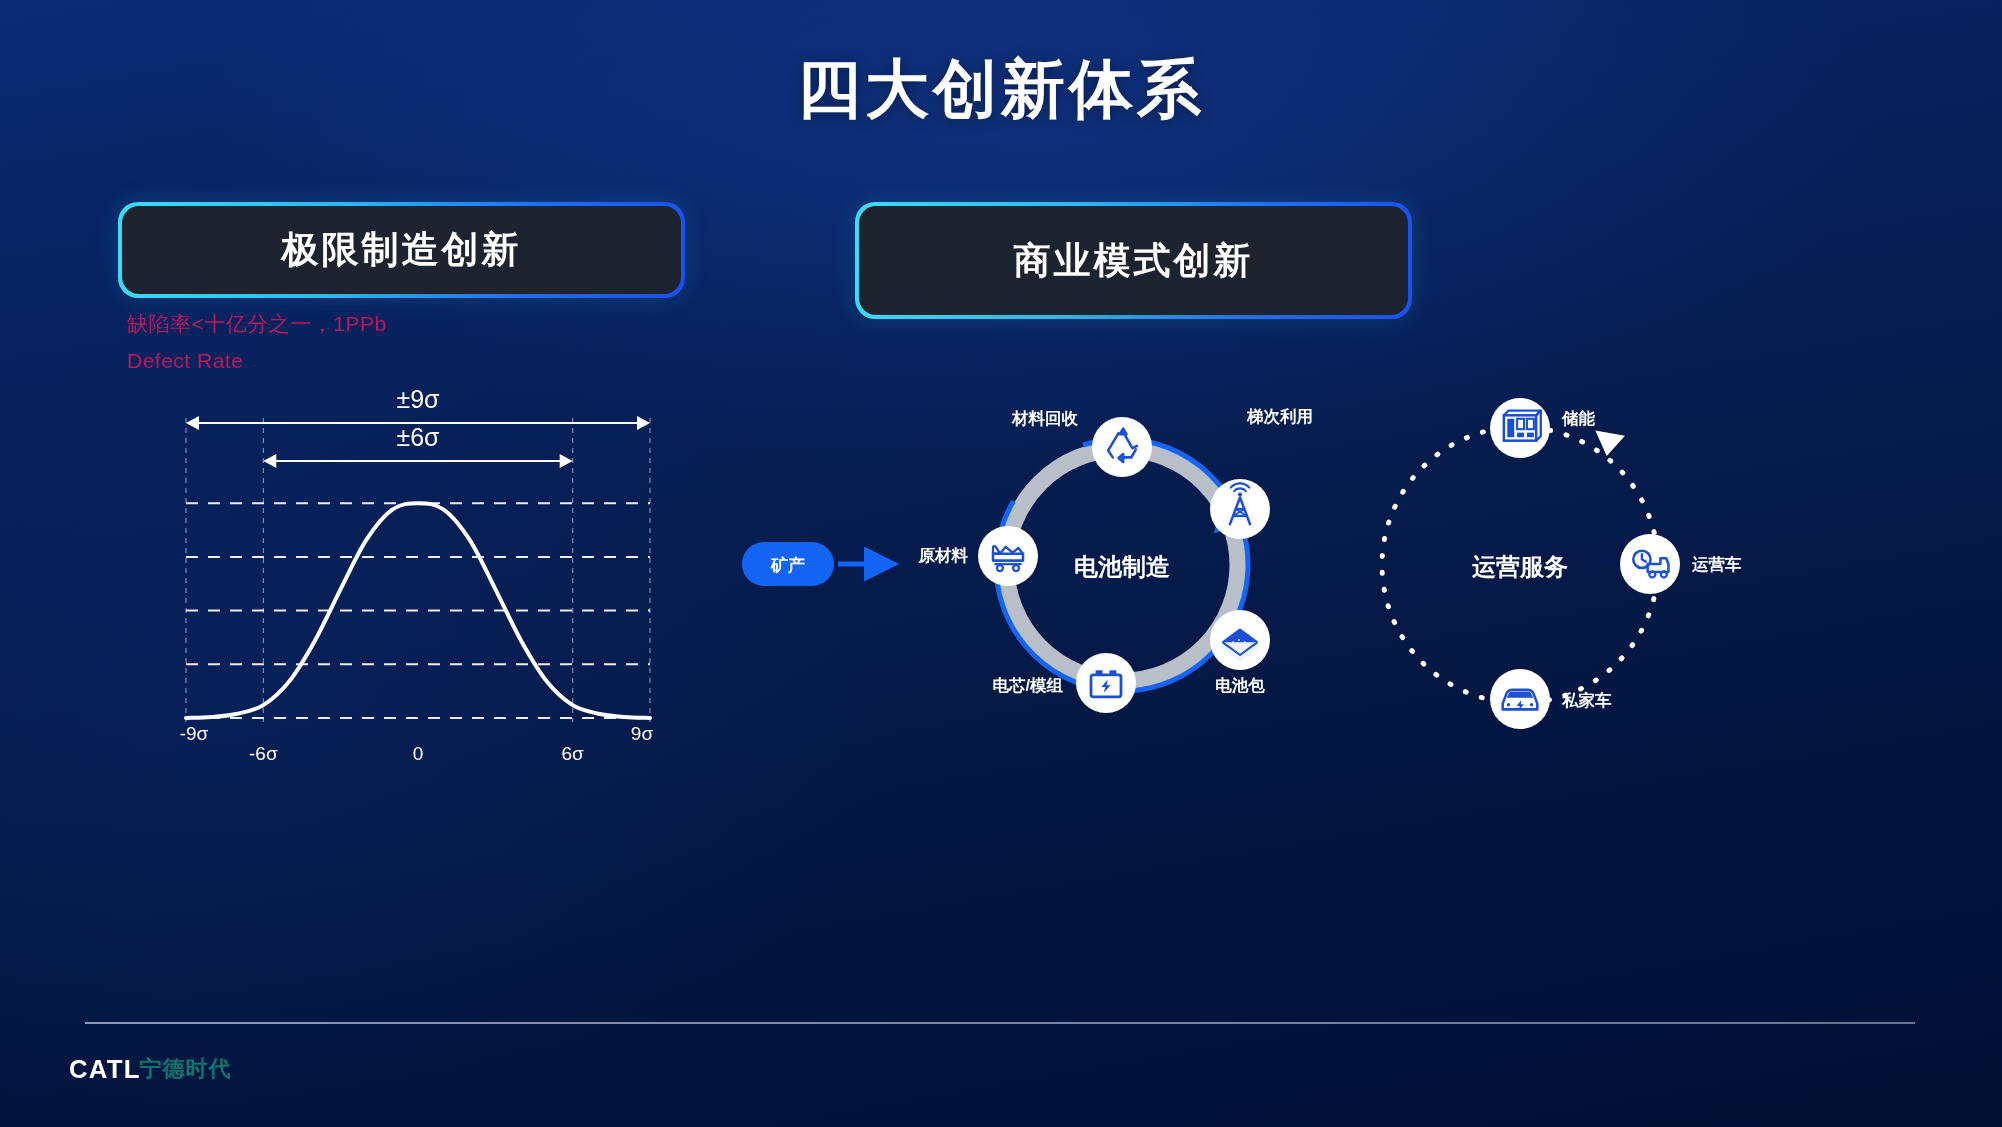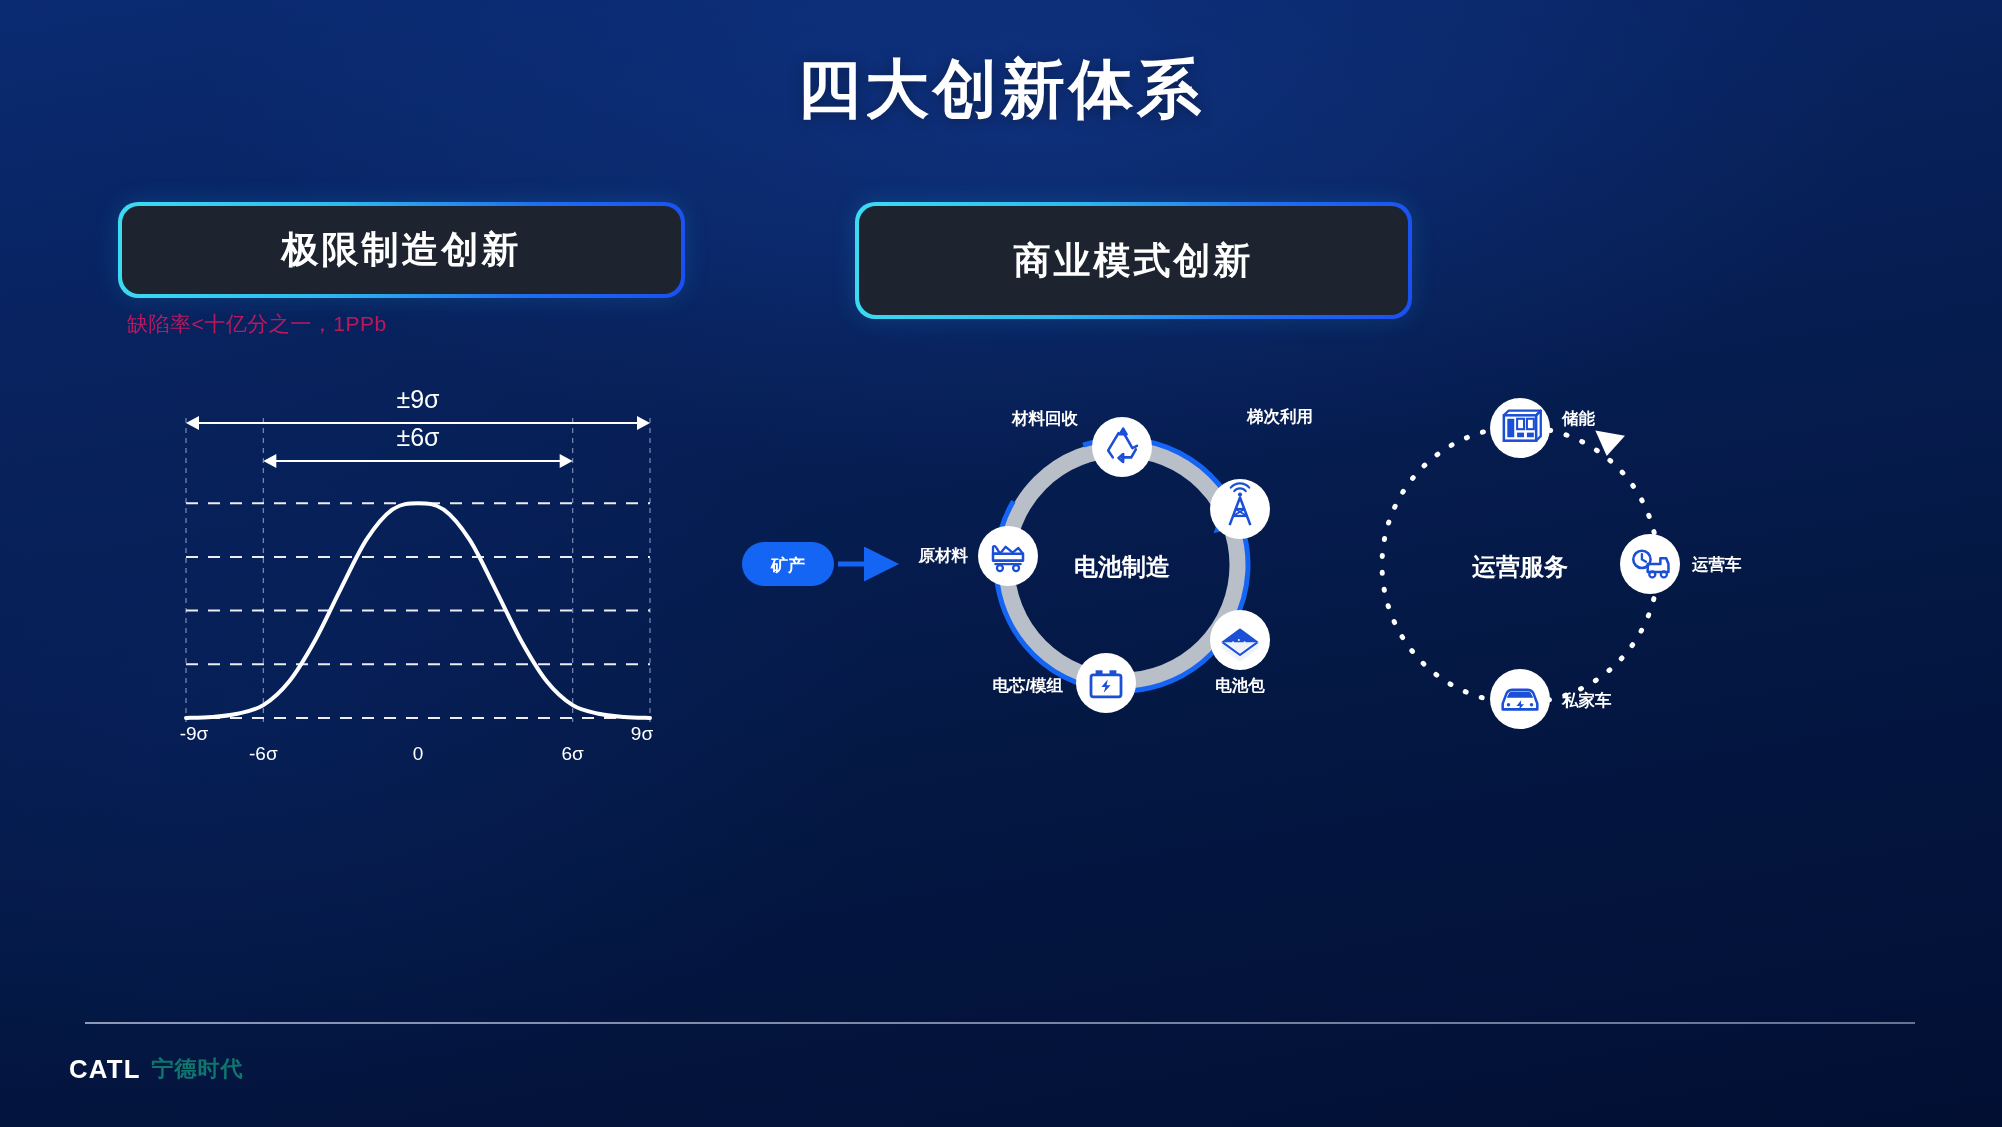--- a/index.html
+++ b/index.html
@@ -70,21 +70,21 @@
   .axis-label{ font-size:19px; fill:#ffffff; font-family:"Liberation Sans",sans-serif;}
   .dim-label{ font-size:25px; fill:#ffffff; font-family:"Liberation Sans",sans-serif;}
 
   
   .footer-rule{
     position:absolute; left:85px; top:1022px; width:1830px; height:2px;
     background:linear-gradient(90deg, rgba(186,196,222,.75), rgba(186,196,222,.55));
   }
   .footer-logo{
     position:absolute; left:70px; top:1054px;
-    display:flex; align-items:center; gap:12px;
+    display:flex; align-items:center; 
   }
   .logo-catl{
     font-size:25px; font-weight:800; letter-spacing:1.2px; color:#ffffff;
     font-family:"Liberation Sans",sans-serif;
     transform:scaleX(1.03);
   }
   .logo-cn{ font-size:22px; font-weight:700; letter-spacing:1px; color:#0f766e; }
 </style>
 </head>
 <body>
@@ -100,20 +100,21 @@
 </div>
 
 <div class="panel-card" id="card-right">
   <div class="panel-card-inner">
     <span class="panel-card-title">商业模式创新</span>
   </div>
 </div>
 
 <div class="defect-block">
   <div class="defect-line">缺陷率&lt;十亿分之一，1PPb</div>
+  <div class="defect-line">Defect Rate</div>
 </div>
 
 <div id="chart-wrap">
   <svg id="chart-svg" viewBox="0 0 520 420" preserveAspectRatio="none">
     <defs></defs>
 
     <g id="chart-vguides">
         <line x1="36" y1="50" x2="36" y2="354" stroke="#9fb0d8" stroke-width="1.2" stroke-dasharray="5 5" opacity="0.75"></line>
         <line x1="113.33333333333333" y1="50" x2="113.33333333333333" y2="354" stroke="#9fb0d8" stroke-width="1.2" stroke-dasharray="5 5" opacity="0.75"></line>
         <line x1="422.6666666666667" y1="50" x2="422.6666666666667" y2="354" stroke="#9fb0d8" stroke-width="1.2" stroke-dasharray="5 5" opacity="0.75"></line>

